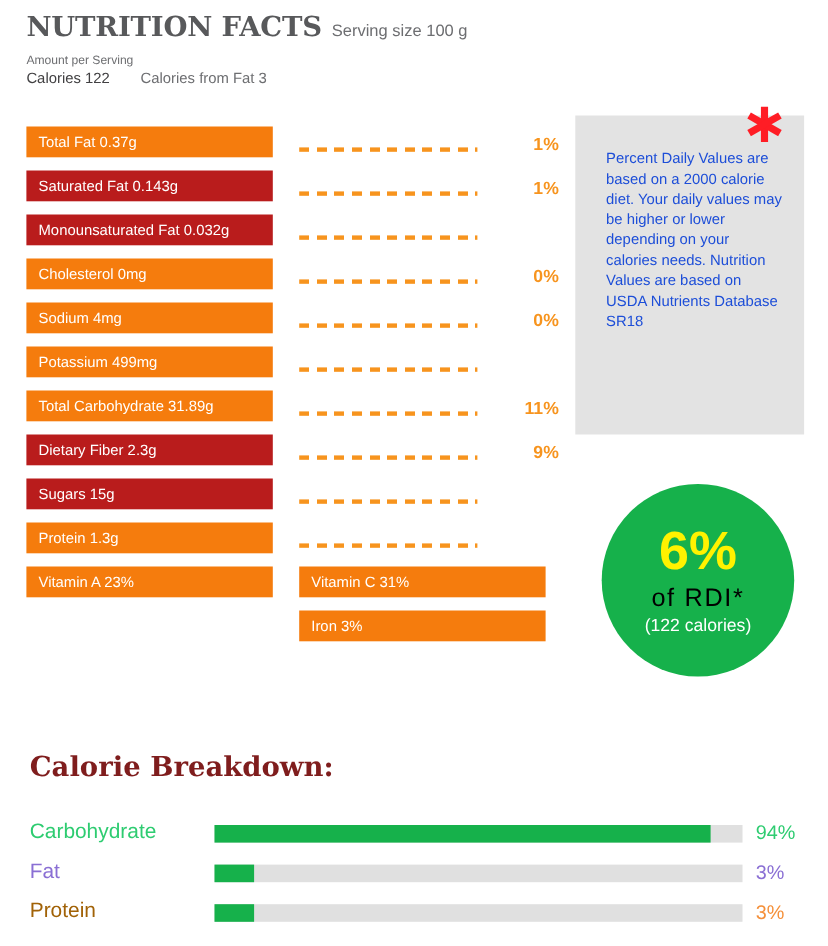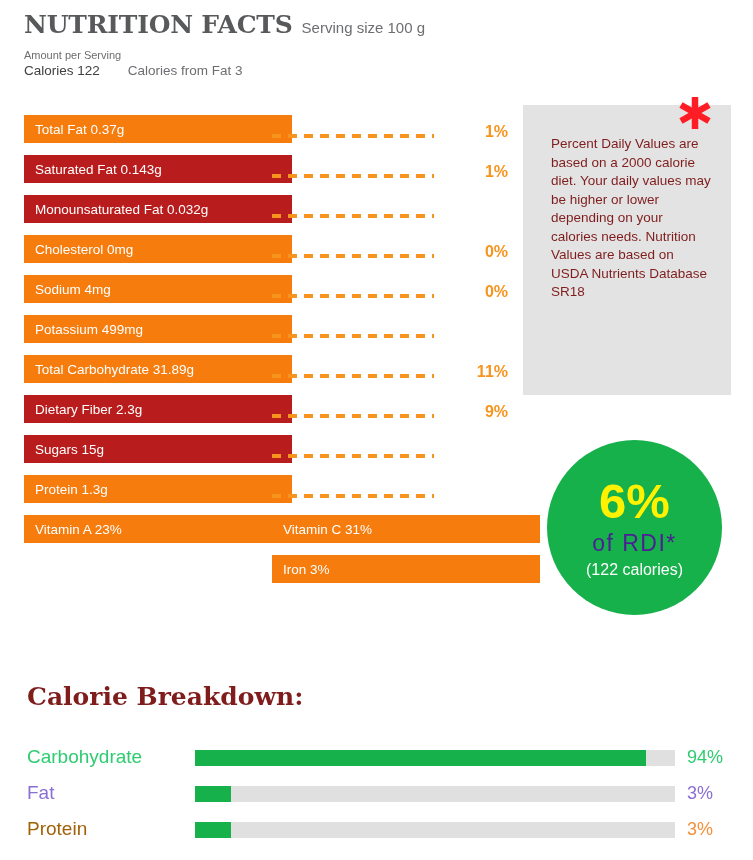--- a/index.html
+++ b/index.html
@@ -22,21 +22,21 @@
   .serving { font-size: 15px; color: #6d6e71; }
   .amount-per { margin-top: 10px; font-size: 11px; color: #6d6e71; }
   .cal-line { margin-top: 2px; font-size: 13.5px; color: #414042; display: flex; }
   .cal-line .cal-from { margin-left: 28px; color: #6d6e71; }
 
   
   .nutri { position: absolute; left: 24px; top: 115px; width: 490px; }
   .nrow { position: relative; height: 40px; }
   .bar {
     position: absolute; left: 0; top: 0;
-    height: 28px; width: 268px;
+    height: 28px; width: 224px;
     display: flex; align-items: center;
     padding-left: 11px;
     color: #ffffff; font-size: 13.5px;
     white-space: nowrap; overflow: hidden;
   }
   .bar.dark  { background: #F57C0D; }
   .bar.light { background: #b91c1c; }
   .bar.right { left: 248px; }
 
   .dots {
@@ -53,41 +53,41 @@
 
   
   .disc-box {
     position: absolute; left: 523px; top: 105px;
     width: 208px; height: 290px;
     background: #e3e3e3;
   }
   .disc-text {
     position: absolute; left: 551px; top: 135px;
     width: 160px;
-    font-size: 13.5px; line-height: 18.5px; color: #7f1d1d;
+    font-size: 13.5px; line-height: 18.5px; color: #1d4ed8;
   }
   .asterisk {
     position: absolute; left: 676px; top: 94px;
     width: 38px; height: 38px; color: #FF1D25;
   }
 
   
   .rdi {
     position: absolute; left: 547px; top: 440px;
     width: 175px; height: 175px; border-radius: 50%;
     background: #16B14B;
     display: flex; flex-direction: column;
     align-items: center; justify-content: center;
   }
   .rdi-pct {
     font-size: 49px; font-weight: bold; color: #FFF200;
     line-height: 1; margin-bottom: 6px;
   }
   .rdi-label {
-    font-size: 23px; color: #4c1d95; letter-spacing: 1.5px; line-height: 1;
+    font-size: 23px; color: #000000; letter-spacing: 1.5px; line-height: 1;
   }
   .rdi-cal { margin-top: 7px; font-size: 16px; color: #ffffff; line-height: 1; }
 
   
   .cb-title {
     position: absolute; left: 27px; top: 682px;
     font-family: "DejaVu Serif", serif;
     font-weight: bold; font-size: 25px; color: #7f1d1d;
   }
   .cb { position: absolute; left: 27px; top: 742px; width: 700px; }

